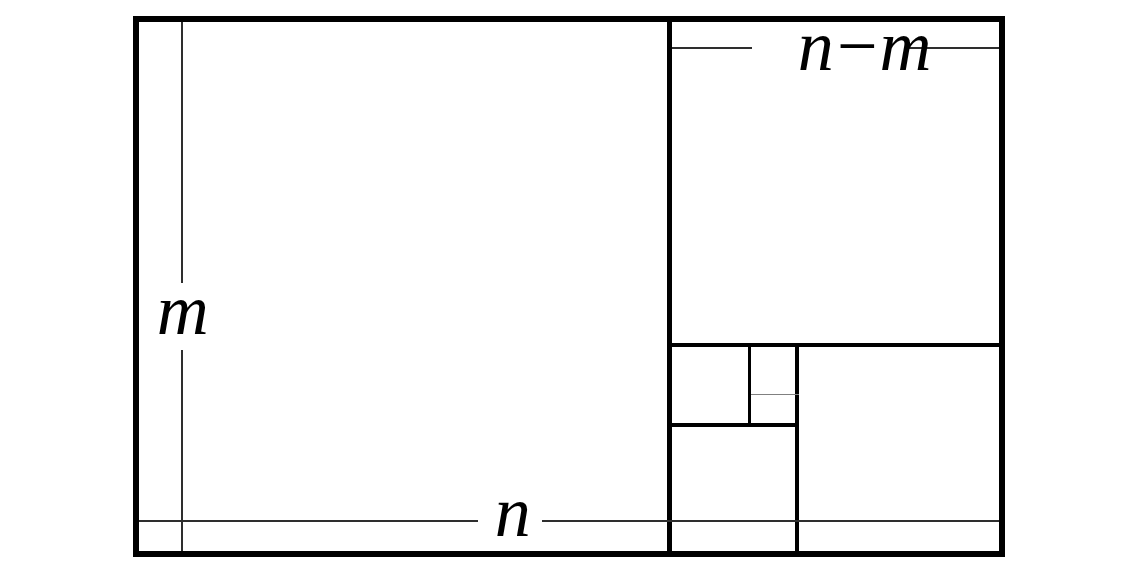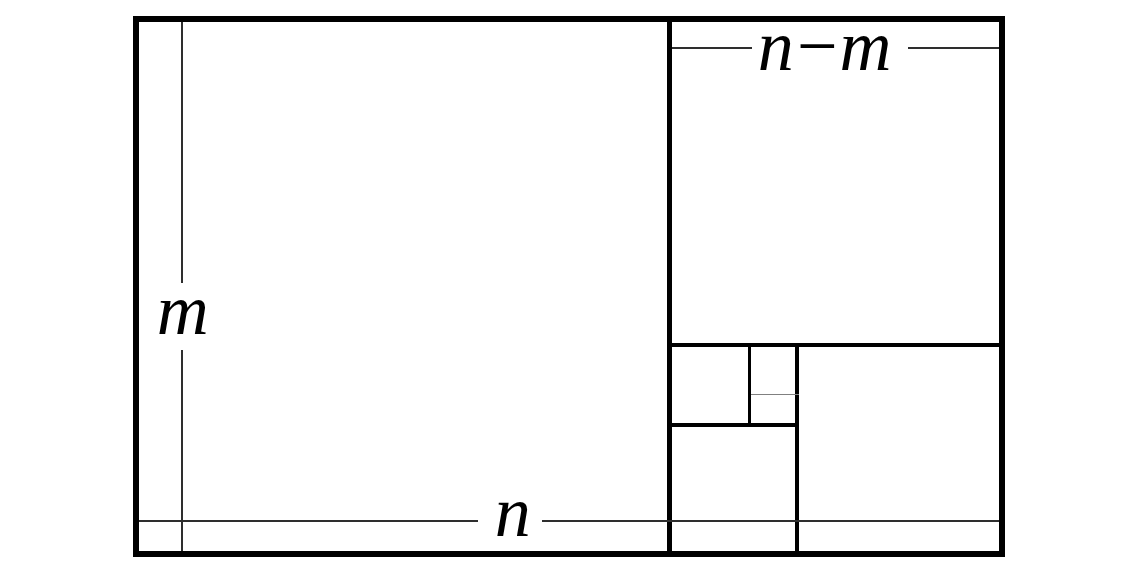--- a/index.html
+++ b/index.html
@@ -72,15 +72,15 @@
   <div class="measure" style="left:181px; top:350px; width:2px; height:201px;"></div>
 
   <div class="measure" style="left:139px; top:520px; width:339px; height:2px;"></div>
   <div class="measure" style="left:542px; top:520px; width:457px; height:2px;"></div>
 
   <div class="measure" style="left:672px; top:47px; width:80px; height:2px;"></div>
   <div class="measure" style="left:908px; top:47px; width:91px; height:2px;"></div>
 
   <div class="lbl" style="left:182px; top:310px;">m</div>
   <div class="lbl" style="left:512px; top:512px;">n</div>
-  <div class="lbl" style="left:824px; top:46px;text-align:right;">n−m</div>
+  <div class="lbl" style="left:864px; top:46px;text-align:right;">n−m</div>
 
 </div>
 
 </body></html>

